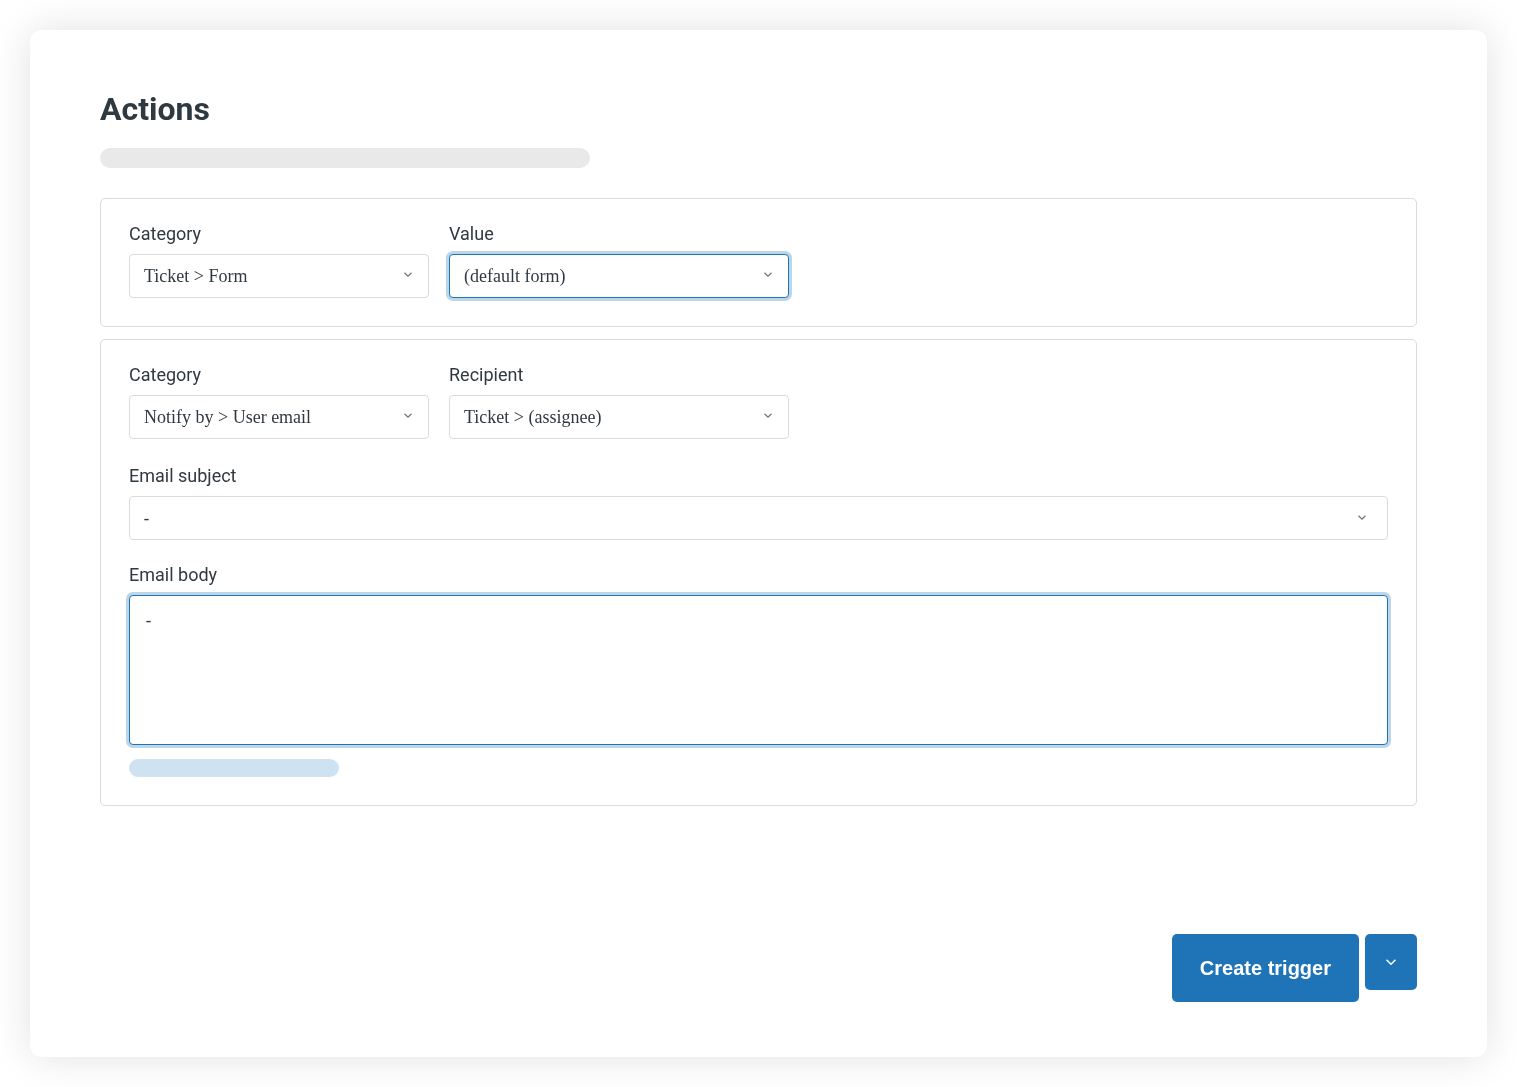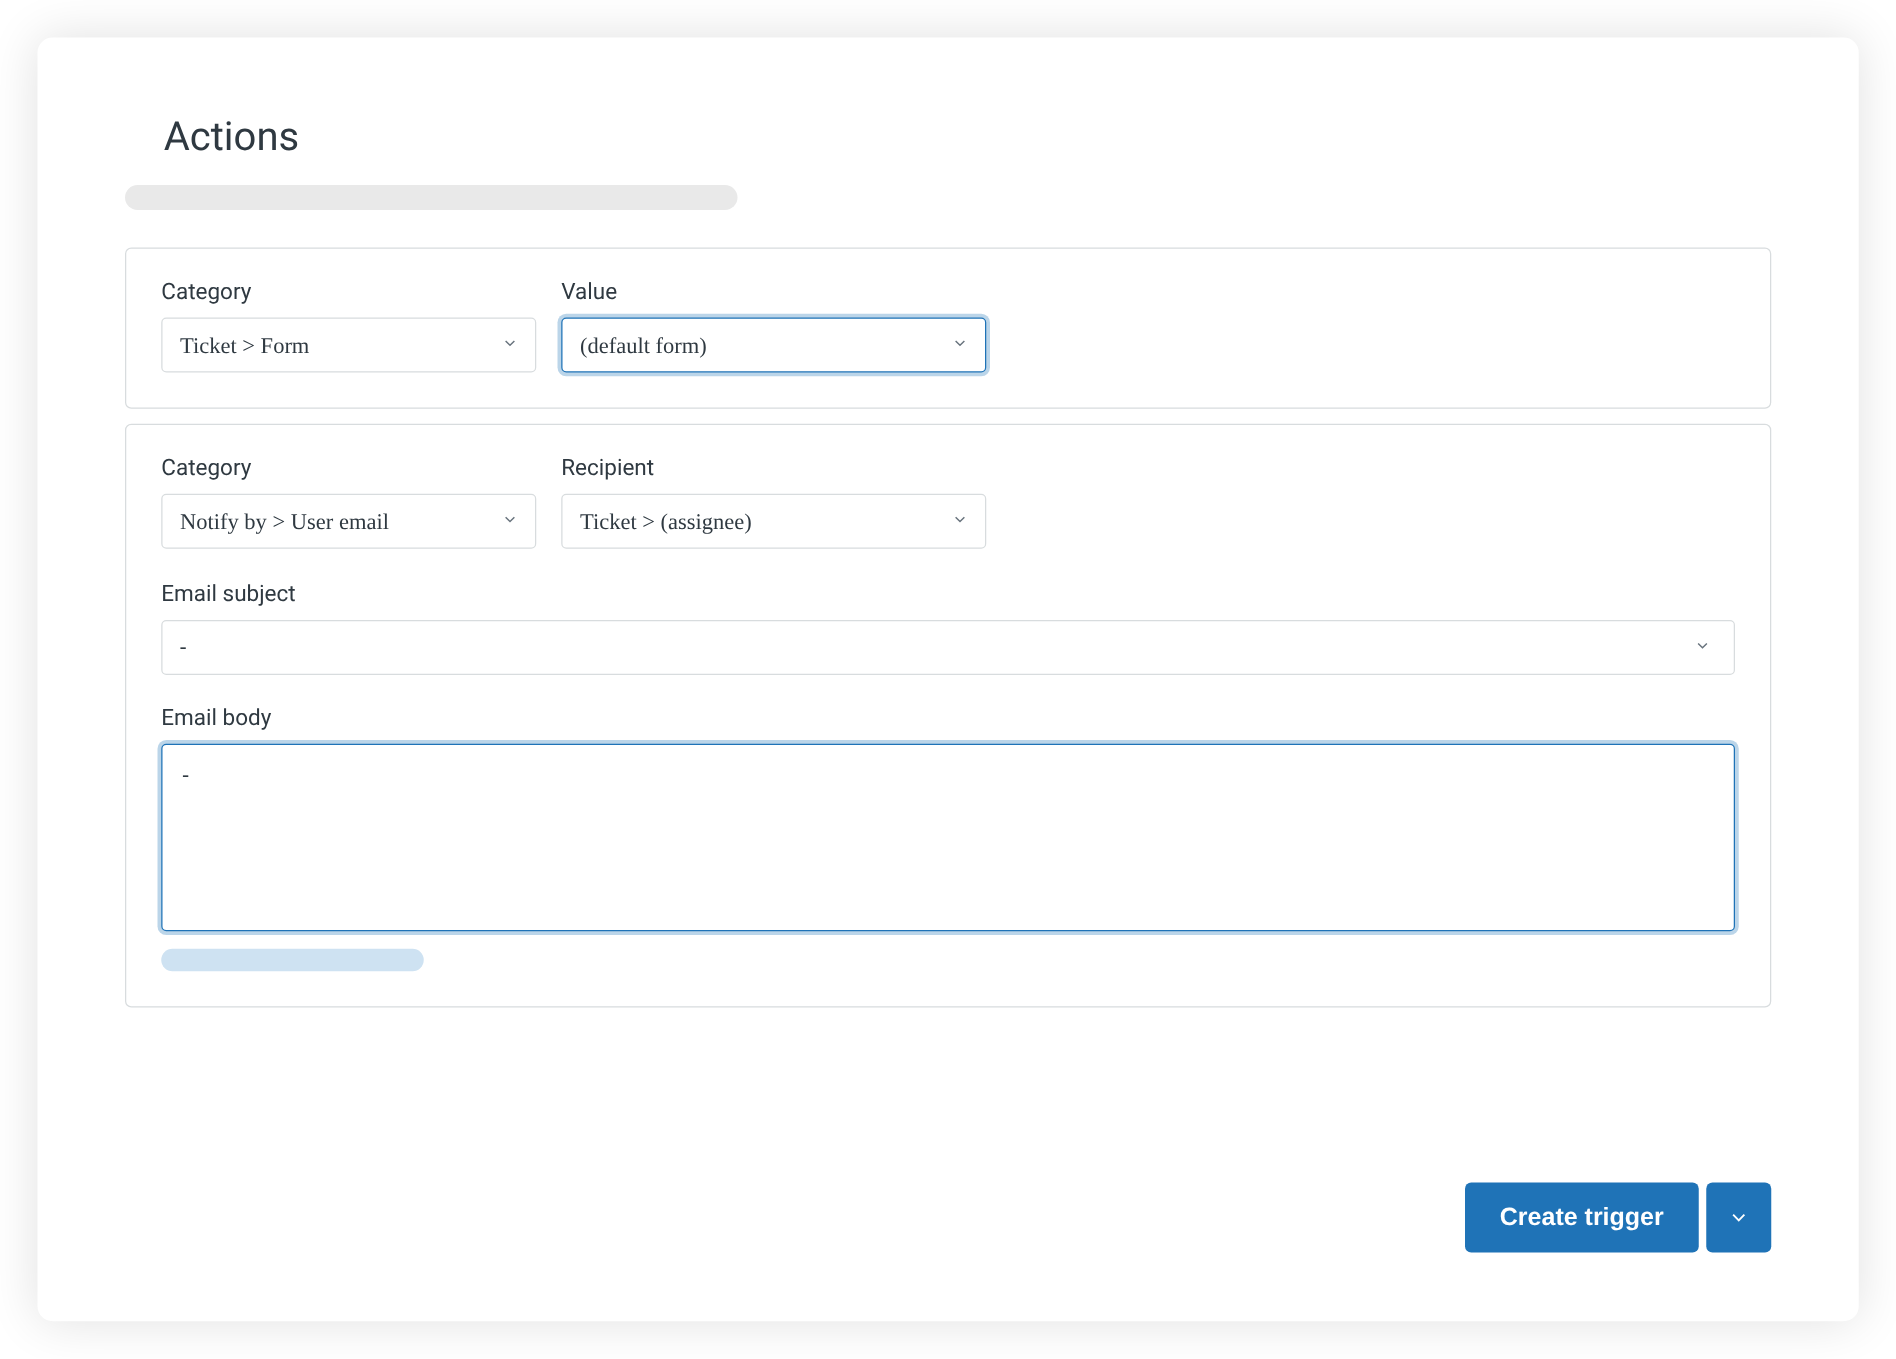--- a/index.html
+++ b/index.html
@@ -18,24 +18,23 @@
       background: #fff;
       border-radius: 12px;
       padding: 60px 70px 50px 70px;
       box-shadow: 0 0 40px rgba(0,0,0,0.12);
       width: 100%;
       height: 100%;
       position: relative;
     }
     h2.section-title {
       font-size: 32px;
-      font-weight: 400;
+      font-weight: 700;
       color: #2f3941;
       margin-bottom: 20px;
-      margin-left: 31px;
     }
     .placeholder-bar {
       background: #e9e9e9;
       border-radius: 10px;
       height: 20px;
       width: 490px;
       margin-bottom: 30px;
     }
     .action-card {
       border: 1px solid #d8dcde;
@@ -147,21 +146,21 @@
       position: absolute;
       right: 70px;
       bottom: 55px;
       display: flex;
       gap: 6px;
     }
     .primary-btn {
       background: #1f73b7;
       color: #fff;
       border: none;
-      height: 56px;
+      height: 68px;
       padding: 0 28px;
       font-size: 20px;
       font-weight: 600;
       border-radius: 5px;
       cursor: pointer;
     }
     .primary-dropdown {
       background: #1f73b7;
       color: #fff;
       border: none;

